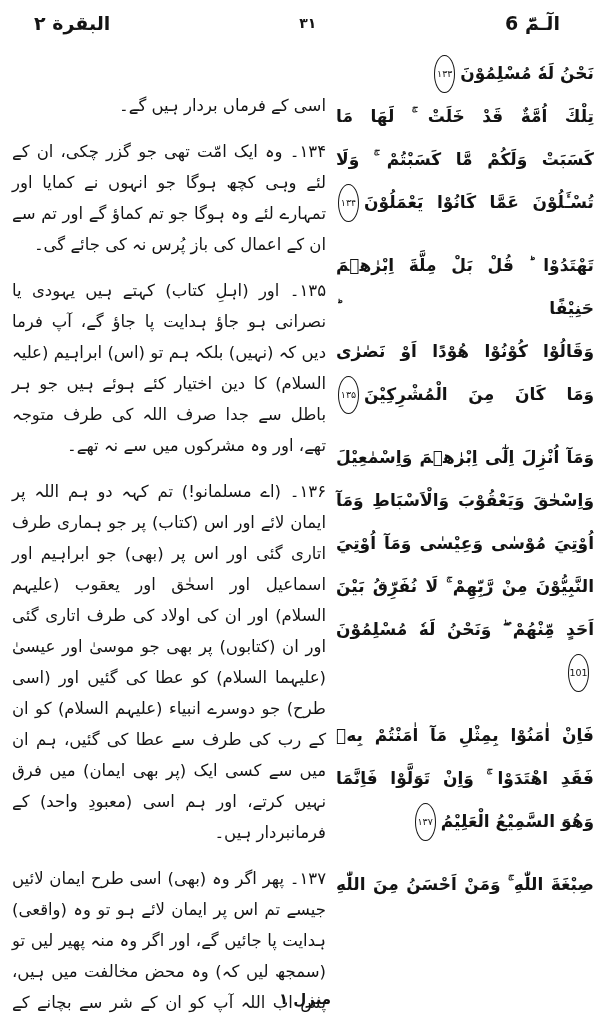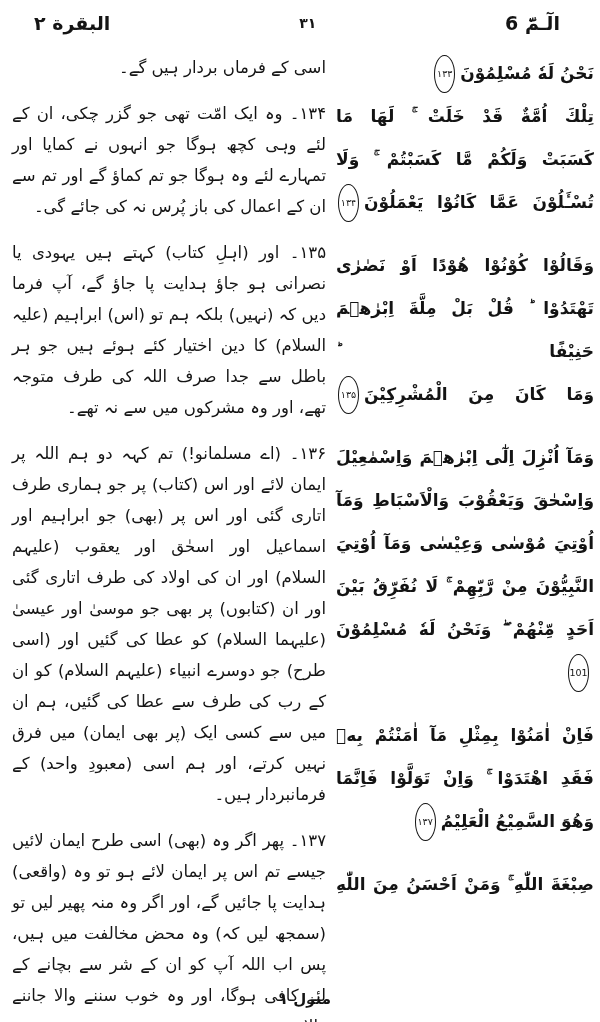--- a/index.html
+++ b/index.html
@@ -30,21 +30,21 @@
     display:inline-flex; align-items:center; justify-content:center;
     width:21px; height:38px; border:1.6px solid #141414; border-radius:50%;
     font-size:9.5px; font-weight:normal; line-height:1;
     vertical-align:middle; margin-inline-start:5px; margin-inline-end:2px;
   }
   
   .upara {
     direction:rtl; font-size:16.5px; line-height:31px;
     text-align:justify; text-align-last:right; margin-bottom:15px;
   }
-  .upara.continuation { text-align-last:right; }
+  .upara.continuation { text-align-last:right;margin-top:38px; }
   
   .footer {
     position:absolute; bottom:14px; left:10px; right:0;
     text-align:center; font-size:15px; font-weight:bold;
   }
 </style>
 </head>
 <body>
 
 <div class="page">
@@ -55,22 +55,22 @@
     <span>البقرة ۲</span>
   </div>
 
   <div class="content">
 
     <div class="col-arabic">
       <div class="aline short"><span>نَحْنُ لَهٗ مُسْلِمُوْنَ</span><span class="vmark">۱۳۳</span></div>
       <div class="aline"><span>تِلْكَ اُمَّةٌ قَدْ خَلَتْ ۚ لَهَا مَا</span></div>
       <div class="aline"><span>كَسَبَتْ وَلَكُمْ مَّا كَسَبْتُمْ ۚ وَلَا</span></div>
       <div class="aline gap"><span>تُسْـَٔلُوْنَ عَمَّا كَانُوْا يَعْمَلُوْنَ</span><span class="vmark">۱۳۴</span></div>
+      <div class="aline"><span>تَهْتَدُوْا ؕ قُلْ بَلْ مِلَّةَ اِبْرٰهٖمَ حَنِيْفًا ؕ</span></div>
       <div class="aline"><span>وَقَالُوْا كُوْنُوْا هُوْدًا اَوْ نَصٰرٰى</span></div>
-      <div class="aline"><span>تَهْتَدُوْا ؕ قُلْ بَلْ مِلَّةَ اِبْرٰهٖمَ حَنِيْفًا ؕ</span></div>
       <div class="aline gap"><span>وَمَا كَانَ مِنَ الْمُشْرِكِيْنَ</span><span class="vmark">۱۳۵</span></div>
       <div class="aline"><span>وَمَآ اُنْزِلَ اِلٰٓى اِبْرٰهٖمَ وَاِسْمٰعِيْلَ</span></div>
       <div class="aline"><span>وَاِسْحٰقَ وَيَعْقُوْبَ وَالْاَسْبَاطِ وَمَآ</span></div>
       <div class="aline"><span>اُوْتِيَ مُوْسٰى وَعِيْسٰى وَمَآ اُوْتِيَ</span></div>
       <div class="aline"><span>النَّبِيُّوْنَ مِنْ رَّبِّهِمْ ۚ لَا نُفَرِّقُ بَيْنَ</span></div>
       <div class="aline gap"><span>اَحَدٍ مِّنْهُمْ ۖ وَنَحْنُ لَهٗ مُسْلِمُوْنَ</span><span class="vmark">101</span></div>
       <div class="aline"><span>فَاِنْ اٰمَنُوْا بِمِثْلِ مَآ اٰمَنْتُمْ بِهٖ</span></div>
       <div class="aline"><span>فَقَدِ اهْتَدَوْا ۚ وَاِنْ تَوَلَّوْا فَاِنَّمَا</span></div>
       <div class="aline short gap"><span>وَهُوَ السَّمِيْعُ الْعَلِيْمُ</span><span class="vmark">۱۳۷</span></div>
       <div class="aline"><span>صِبْغَةَ اللّٰهِ ۚ وَمَنْ اَحْسَنُ مِنَ اللّٰهِ</span></div>

